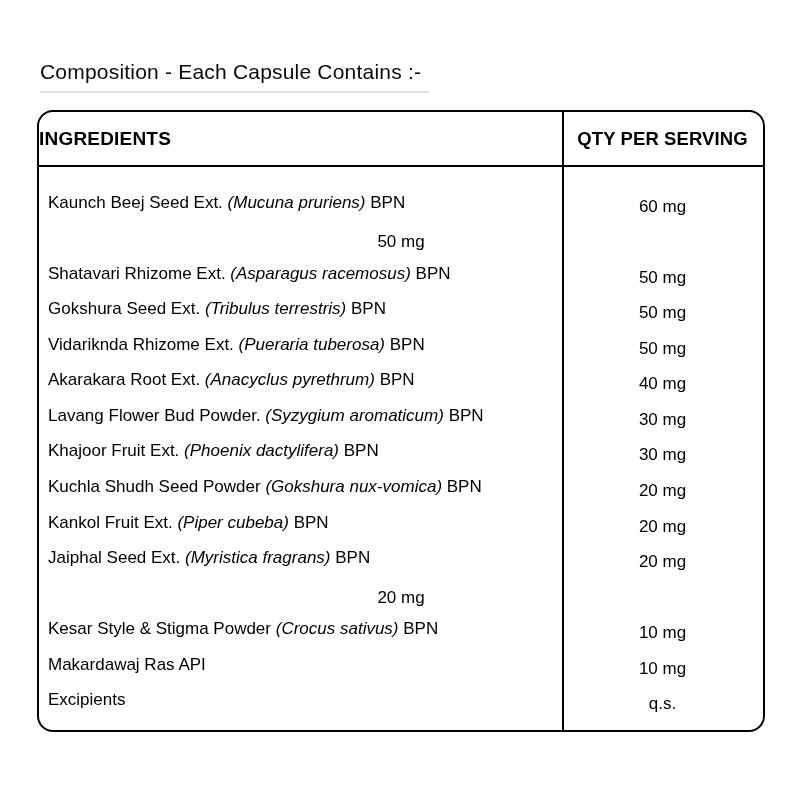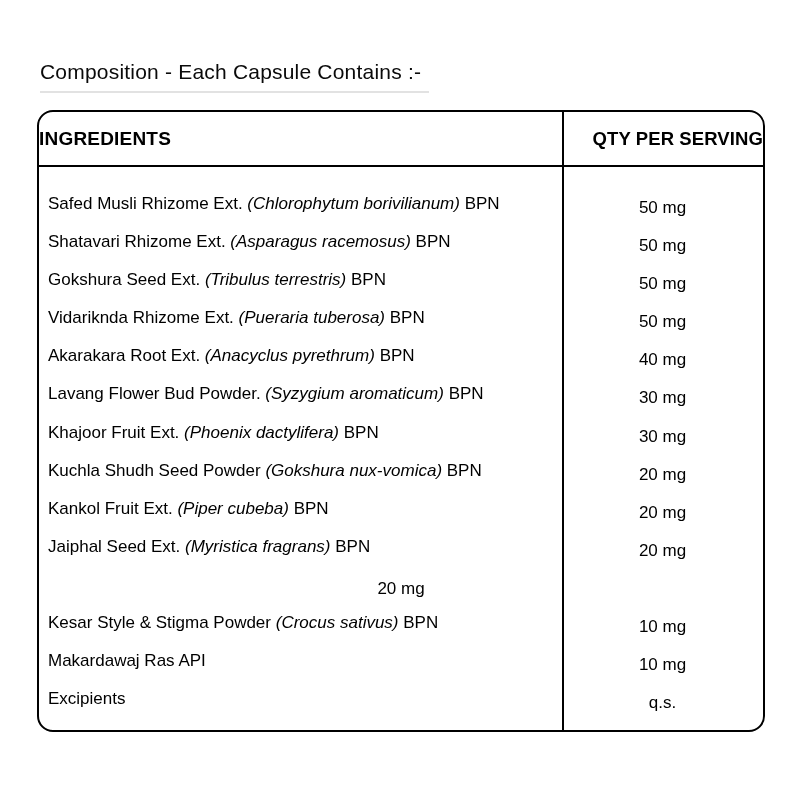--- a/index.html
+++ b/index.html
@@ -63,21 +63,21 @@
   .h-ing {
     width: 523px;
     box-sizing: border-box;
     font-size: 19px;
     font-weight: 700;
     letter-spacing: 0.2px;
     white-space: nowrap;
   }
   .h-qty {
     flex: 1;
-    text-align: right;
+    text-align: center;
     font-size: 18.5px;
     font-weight: 700;
     letter-spacing: 0.1px;
     white-space: nowrap;
   }
   .table-body {
     position: absolute;
     left: 0;
     right: 0;
     top: 55px;
@@ -122,25 +122,28 @@
   <div class="comp-table">
 
     <div class="table-header">
       <div class="h-ing">INGREDIENTS</div>
       <div class="h-qty">QTY PER SERVING</div>
     </div>
 
     <div class="col-divider"></div>
 
     <div class="table-body" id="table-body">
-
-  <div class="row">
-    <div class="cell-ing">
-      <span class="common">Safed Musli Rhizome Ext. </span><span class="latin">(Chlorophytum borivilianum)</span><span class="suffix"> BPN</span>
-    </div>
+  <div class="row">
+    <div class="cell-ing">
+      <span class="common">Kaunch Beej Seed Ext. </span><span class="latin">(Mucuna pruriens)</span><span class="suffix"> BPN</span>
+    </div>
+    <div class="cell-qty">60 mg</div>
+  </div>
+
+  <div class="row">
     <div class="cell-qty">50 mg</div>
   </div>
 
   <div class="row">
     <div class="cell-ing">
       <span class="common">Shatavari Rhizome Ext. </span><span class="latin">(Asparagus racemosus)</span><span class="suffix"> BPN</span>
     </div>
     <div class="cell-qty">50 mg</div>
   </div>
 

